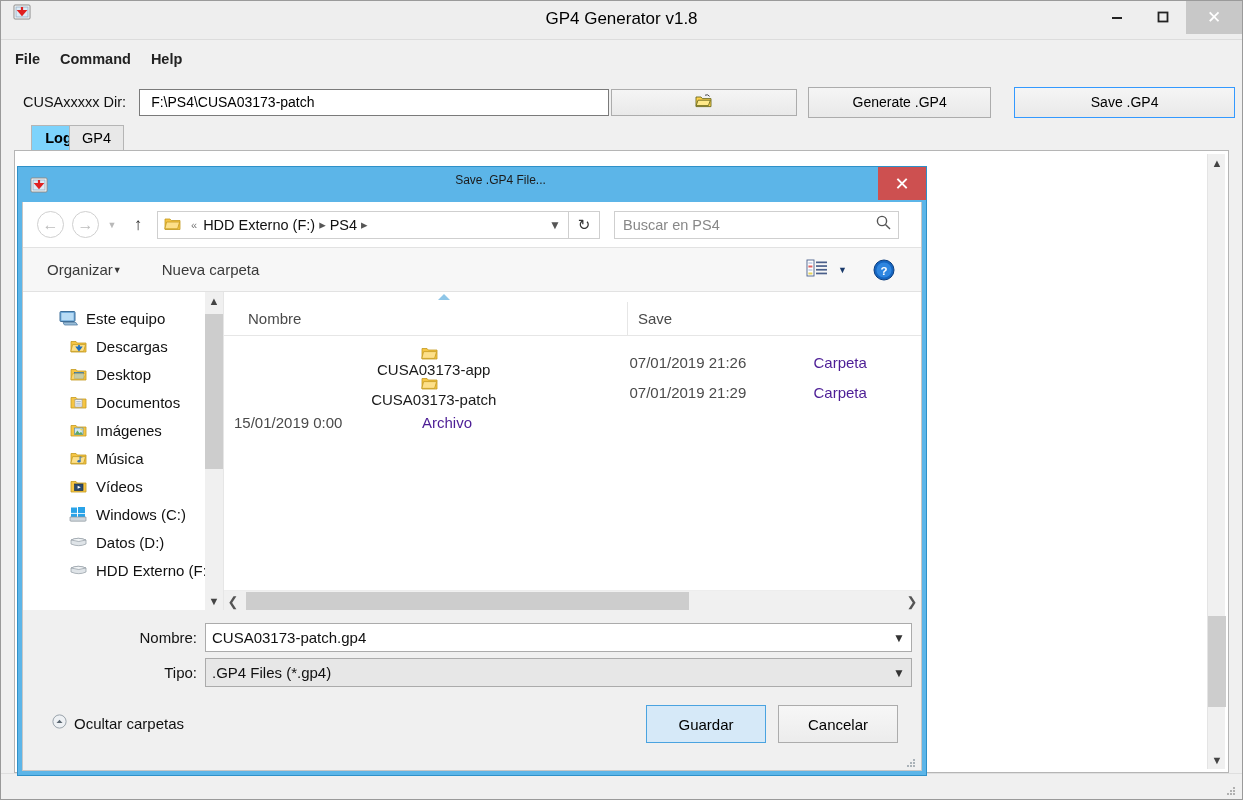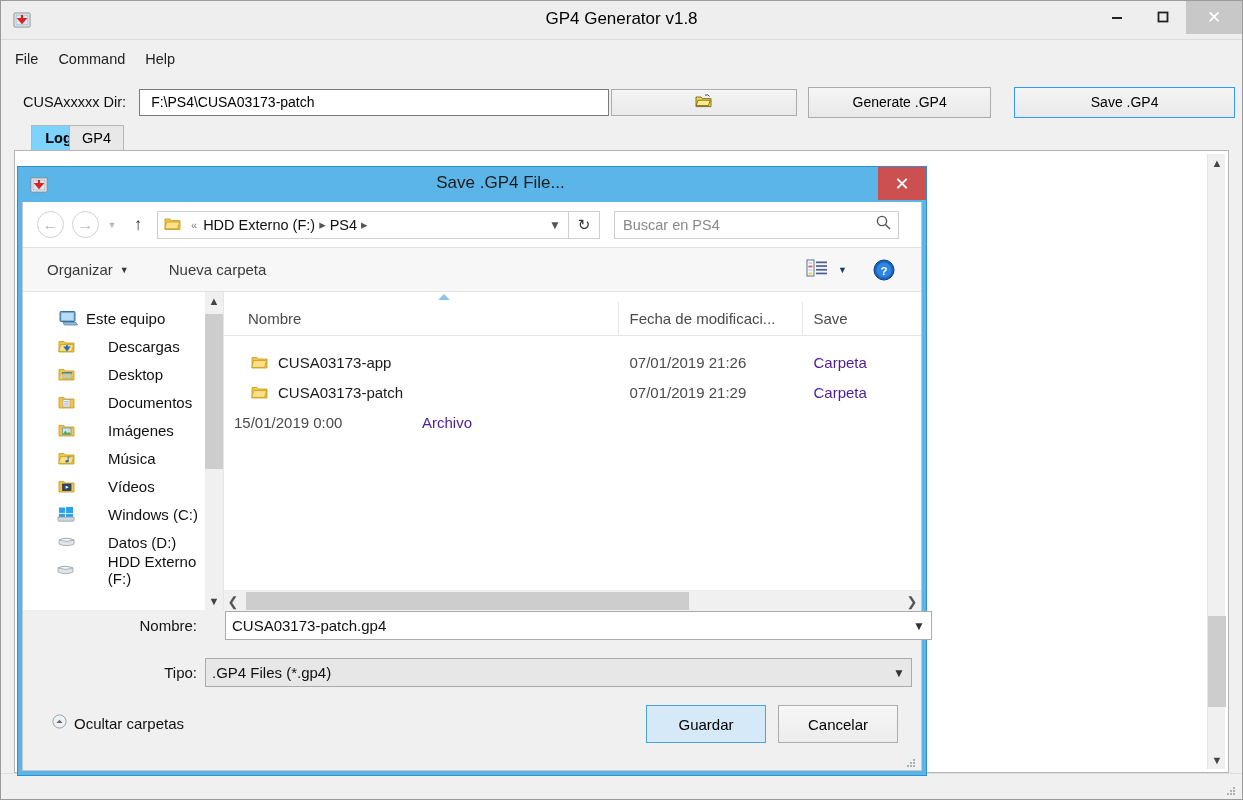--- a/index.html
+++ b/index.html
@@ -14,21 +14,21 @@
   
   #app-window {
     position: absolute; left: 0; top: 0;
     width: 1243px; height: 800px;
     background: #f0f0f0;
     border: 1px solid #9a9a9a;
   }
   #app-titlebar {
     position: absolute; left: 0; top: 0; right: 0; height: 38px;
     background: #eeeeee;
-    display: flex; align-items: center;
+    display: flex; 
   }
   #app-titlebar .app-icon {
     margin-left: 10px; width: 22px; height: 22px;
     display: flex; align-items: center; justify-content: center;
   }
   #app-title {
     position: absolute; left: 0; right: 0; top: 8px;
     text-align: center; font-size: 17px; color: #000;
   }
   .win-btns { position: absolute; right: 0; top: 0; height: 38px; display: flex; }
@@ -36,21 +36,21 @@
     width: 46px; height: 32px; margin-top: 0;
     display: flex; align-items: center; justify-content: center;
     font-size: 15px; color: #333;
   }
   .win-btn.close { width: 56px; height: 33px; background: #c8c8c8; color: #fff; font-size: 17px; }
 
   #menubar {
     position: absolute; left: 0; top: 38px; right: 0; height: 38px;
     background: #f0f0f0; border-top: 1px solid #dcdcdc;
     display: flex; align-items: center; padding-left: 14px; gap: 20px;
-    font-size: 14.5px; color: #222;
+    font-size: 14.5px; color: #222; font-weight: bold;
   }
   #menubar .menu-item { cursor: default; }
 
   #path-row {
     position: absolute; left: 0; top: 78px; right: 0; height: 46px;
     display: flex; align-items: center;
   }
   #path-label { margin-left: 22px; font-size: 14.5px; color: #111; }
   #path-input {
     margin-left: 13px; width: 470px; height: 27px;
@@ -124,21 +124,21 @@
   #dlg-titlebar {
     position: absolute; left: 0; top: 0; right: 0; height: 35px;
     background: #5cb5e8;
   }
   #dlg-icon {
     position: absolute; left: 10px; top: 7px; width: 22px; height: 22px;
     display: flex; align-items: center; justify-content: center;
   }
   #dlg-title {
     position: absolute; left: 12px; right: 0; top: 6px;
-    text-align: center; font-size: 17px; color: #1b1b1b; margin-left: 45px;
+    text-align: center; font-size: 12px; color: #1b1b1b; margin-left: 45px;
   }
   #dlg-close {
     position: absolute; right: 0; top: 0; width: 48px; height: 33px;
     background: #cd5050; color: #fff; font-size: 18px;
     display: flex; align-items: center; justify-content: center;
   }
   #dlg-body {
     position: absolute; left: 4px; top: 35px; right: 4px; bottom: 4px;
     background: #f0f0f0;
     border: 1px solid #c6c6c6; border-top: none;
@@ -196,21 +196,21 @@
   #search-input::placeholder { color: #888; opacity: 1; }
 
   
   #cmd-bar {
     position: absolute; left: 0; top: 46px; right: 0; height: 44px;
     background: #f7f7f7; border-bottom: 1px solid #e2e2e2;
     display: flex; align-items: center;
   }
   #organize-btn {
     margin-left: 24px; font-size: 15px; color: #3a3a3a;
-    display: flex; align-items: center; gap: 7px;
+    display: flex; align-items: center; 
   }
   #organize-btn .caret { font-size: 9px; color: #3a3a3a; }
   #newfolder-btn { margin-left: 40px; font-size: 15px; color: #3a3a3a; }
   #view-icon {
     margin-left: auto; display: flex; align-items: center; gap: 10px;
   }
   #help-btn {
     margin-left: 26px; margin-right: 26px;
     width: 22px; height: 22px;
   }
@@ -224,21 +224,21 @@
     width: 200px; background: #fff;
     position: relative; overflow: hidden;
   }
   #sidebar-list { padding-top: 12px; }
   .tree-item {
     display: flex; align-items: center; height: 28px;
     font-size: 15px; color: #111;
   }
   .tree-item .t-ico { width: 22px; display: flex; justify-content: center; margin-right: 7px; }
   .tree-item.lvl0 { padding-left: 34px; }
-  .tree-item.lvl1 { padding-left: 32px; gap: 24px; }
+  .tree-item.lvl1 { padding-left: 44px; }
   #sidebar-scroll {
     position: absolute; right: 0; top: 0; bottom: 0; width: 18px;
     background: #f0f0f0;
   }
   #sidebar-scroll .arrow {
     position: absolute; left: 0; width: 18px; height: 18px;
     display: flex; align-items: center; justify-content: center;
     color: #444; font-size: 11px;
   }
   #sidebar-scroll .arrow.up { top: 0; }
@@ -267,21 +267,21 @@
     border-right: 1px solid #e6e6e6;
   }
   .col.c-name { width: 404px; padding-left: 24px; }
   .col.c-date { width: 188px; }
   .col.c-type { width: 120px; border-right: none; }
 
   .file-row {
     position: absolute; left: 0; right: 0; height: 30px;
     display: flex; align-items: center; font-size: 15px; color: #1a1a1a;
   }
-  .file-row .f-name { width: 404px; padding-left: 24px; display: flex; align-items: center; }
+  .file-row .f-name { width: 404px; padding-left: 24px; display: flex; align-items: center; flex-direction: column; }
   .file-row .f-name .f-ico { width: 22px; display: flex; justify-content: center; margin-right: 8px; }
   .file-row .f-date { width: 188px; padding-left: 10px; color: #4a4a4a; }
   .file-row .f-type { width: 120px; padding-left: 10px; color: #4c1d95; }
 
   #hscroll {
     position: absolute; left: 0; right: 0; bottom: 0; height: 20px;
     background: #f0f0f0; border-top: 1px solid #ededed;
   }
   #hscroll .harrow {
     position: absolute; top: 0; width: 18px; height: 20px;
@@ -294,21 +294,21 @@
     position: absolute; top: 1px; left: 22px; width: 443px; height: 18px;
     background: #cdcdcd;
   }
 
   
   #dlg-bottom {
     position: absolute; left: 0; right: 0; bottom: 0; height: 160px;
     background: #f0f0f0;
   }
   .form-row { position: absolute; left: 0; display: flex; align-items: center; }
-  #row-nombre { top: 1px; gap: 20px; }
+  #row-nombre { top: 13px; }
   #row-tipo { top: 48px; }
   .form-label {
     width: 182px; text-align: right; font-size: 15px; color: #111; padding-right: 8px;
   }
   .combo {
     width: 707px; height: 29px;
     border: 1px solid #ababab;
     display: flex; align-items: center;
     font-size: 15px; color: #111; padding: 0 6px;
   }
@@ -629,21 +629,20 @@
         </div>
       </div>
 
       <div id="splitter"></div>
 
       <div id="filepane">
         <div id="sort-indicator"></div>
 
         <div id="col-header">
           <div class="col c-name">Nombre</div>
-          <div class="col c-date">Fecha de modificaci...</div>
           <div class="col c-type">Save</div>
         </div>
 
         <div class="file-row" style="top:55px">
           <div class="f-name">
             <span class="f-ico">
               <svg width="17" height="15" viewBox="0 0 17 15">
                 <path d="M1 2.5 h5 l1.3 1.5 H16 v9 H1 Z" fill="#f6c544" stroke="#c49a20" stroke-width="0.8"></path>
                 <path d="M2.6 5.6 h13 l-2 6.8 H0.8 Z" fill="#fde08a" stroke="#c49a20" stroke-width="0.8"></path>
               </svg>

